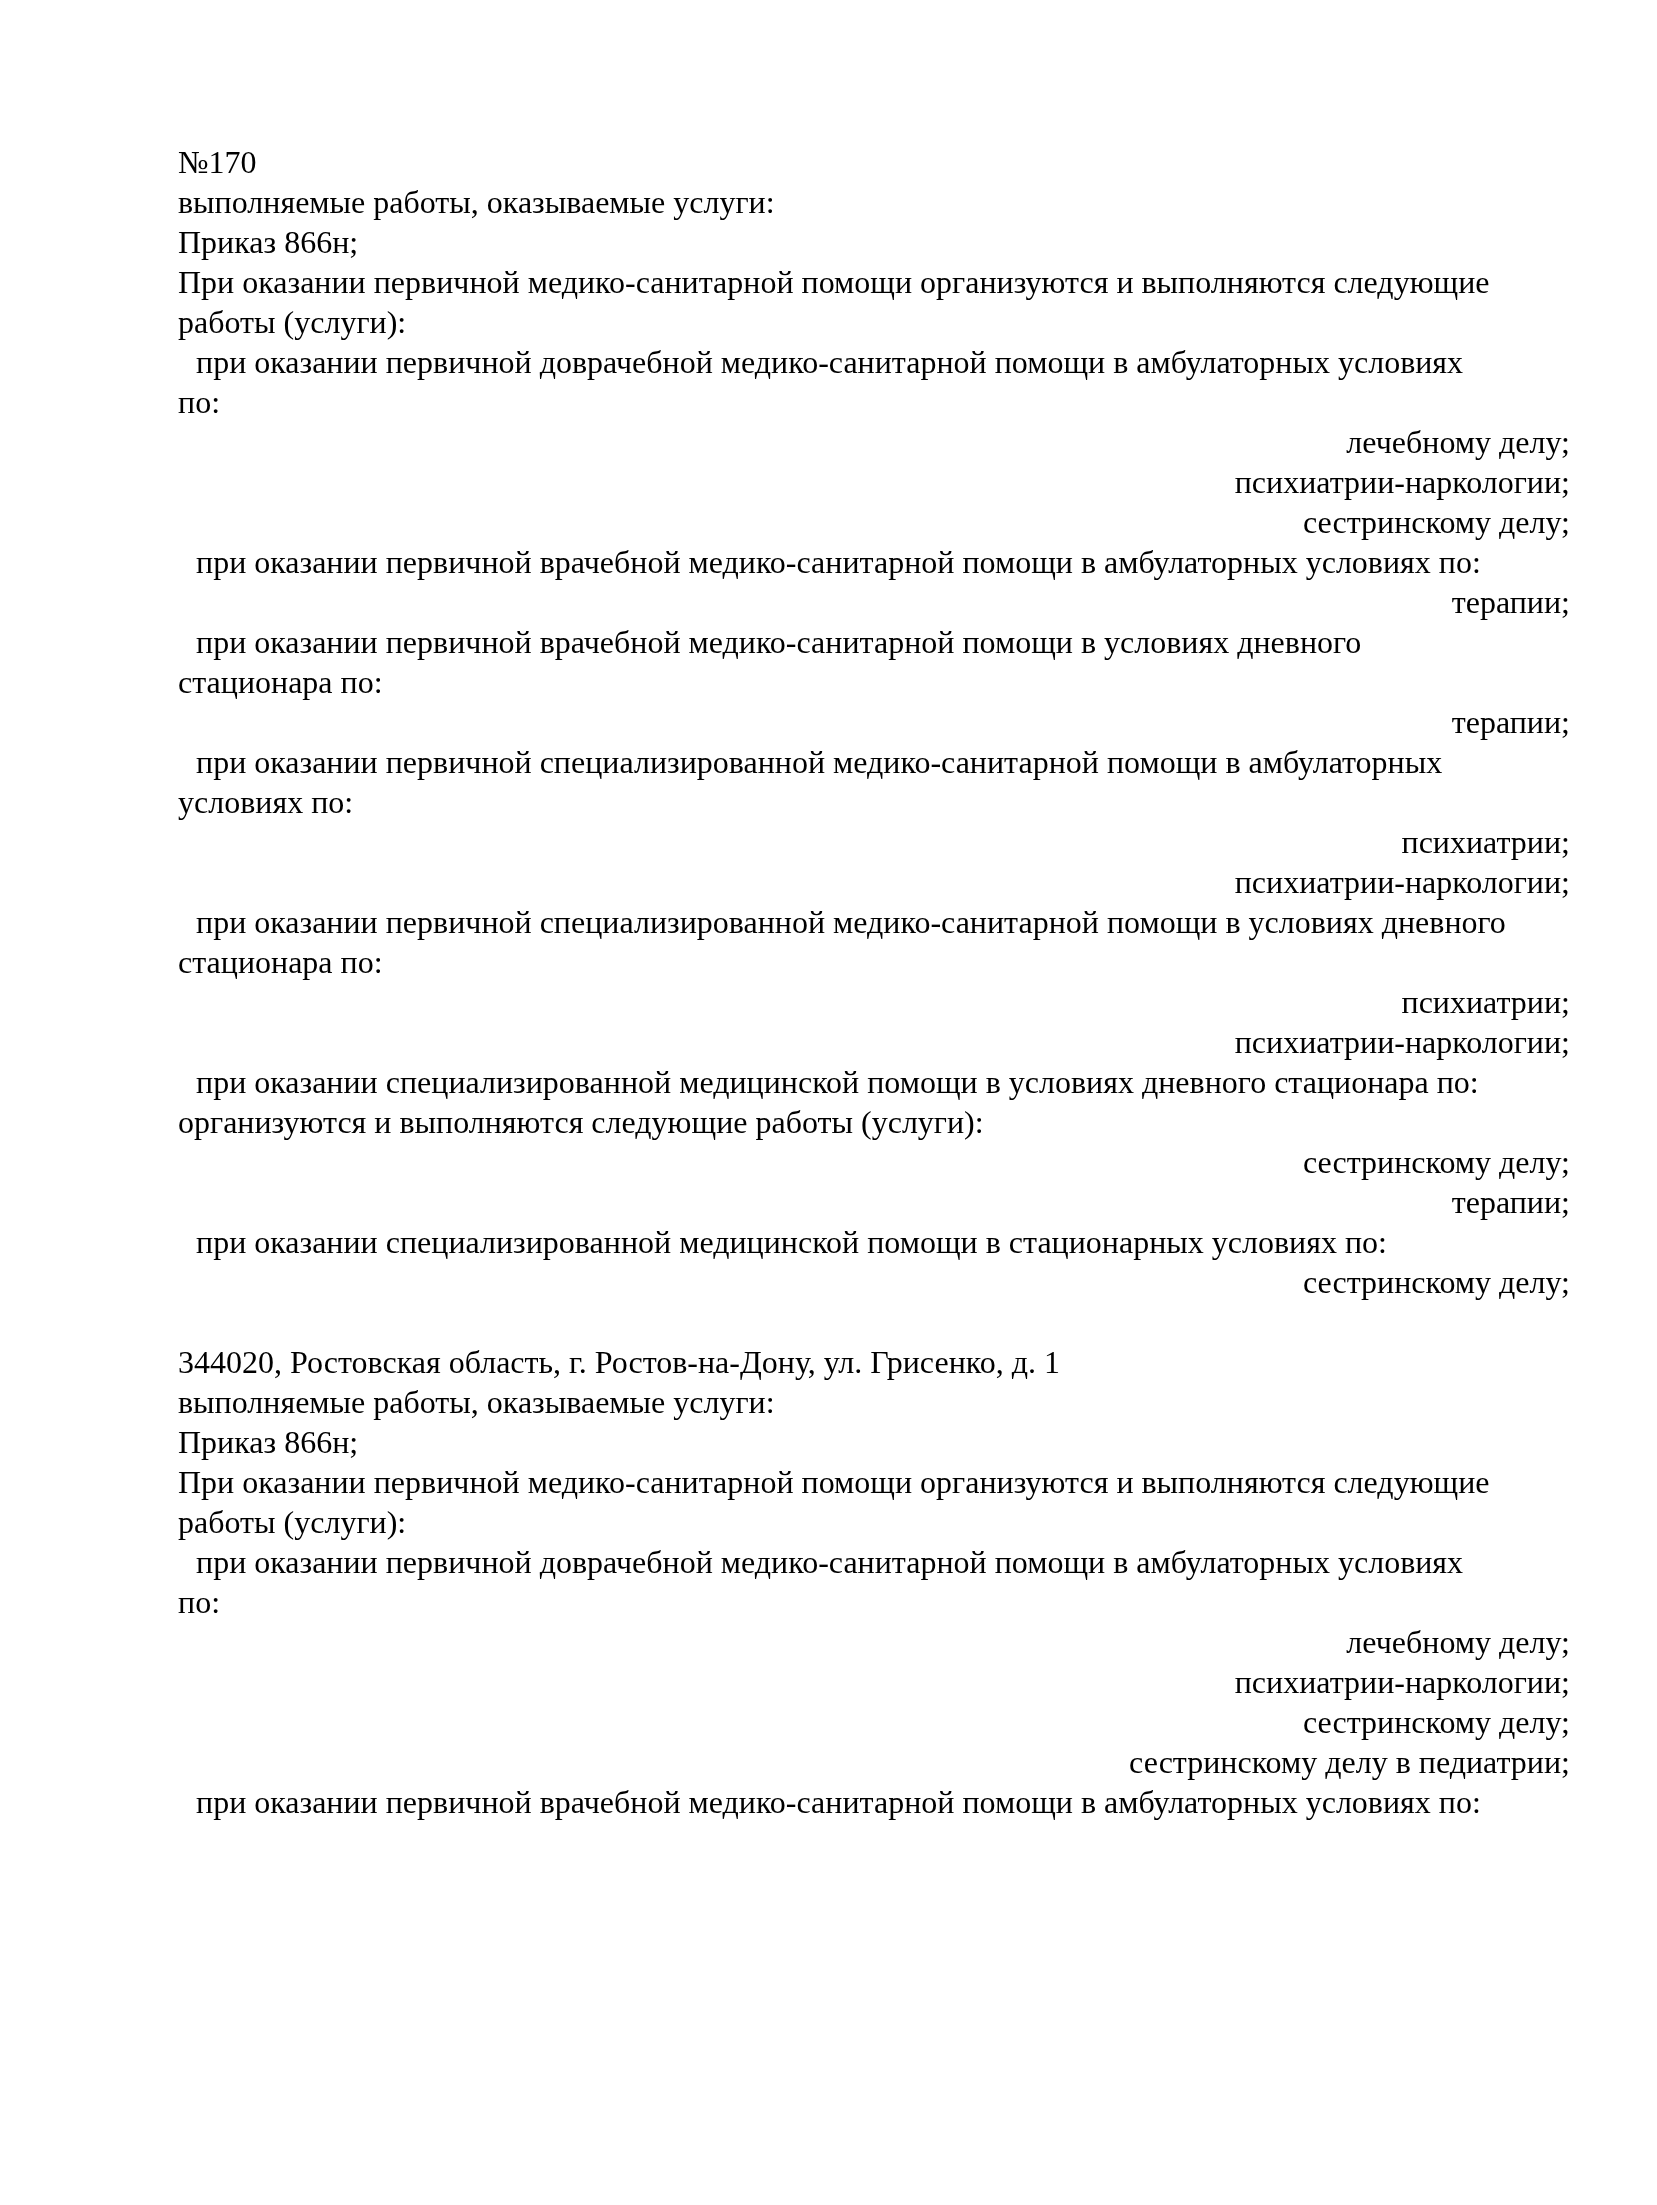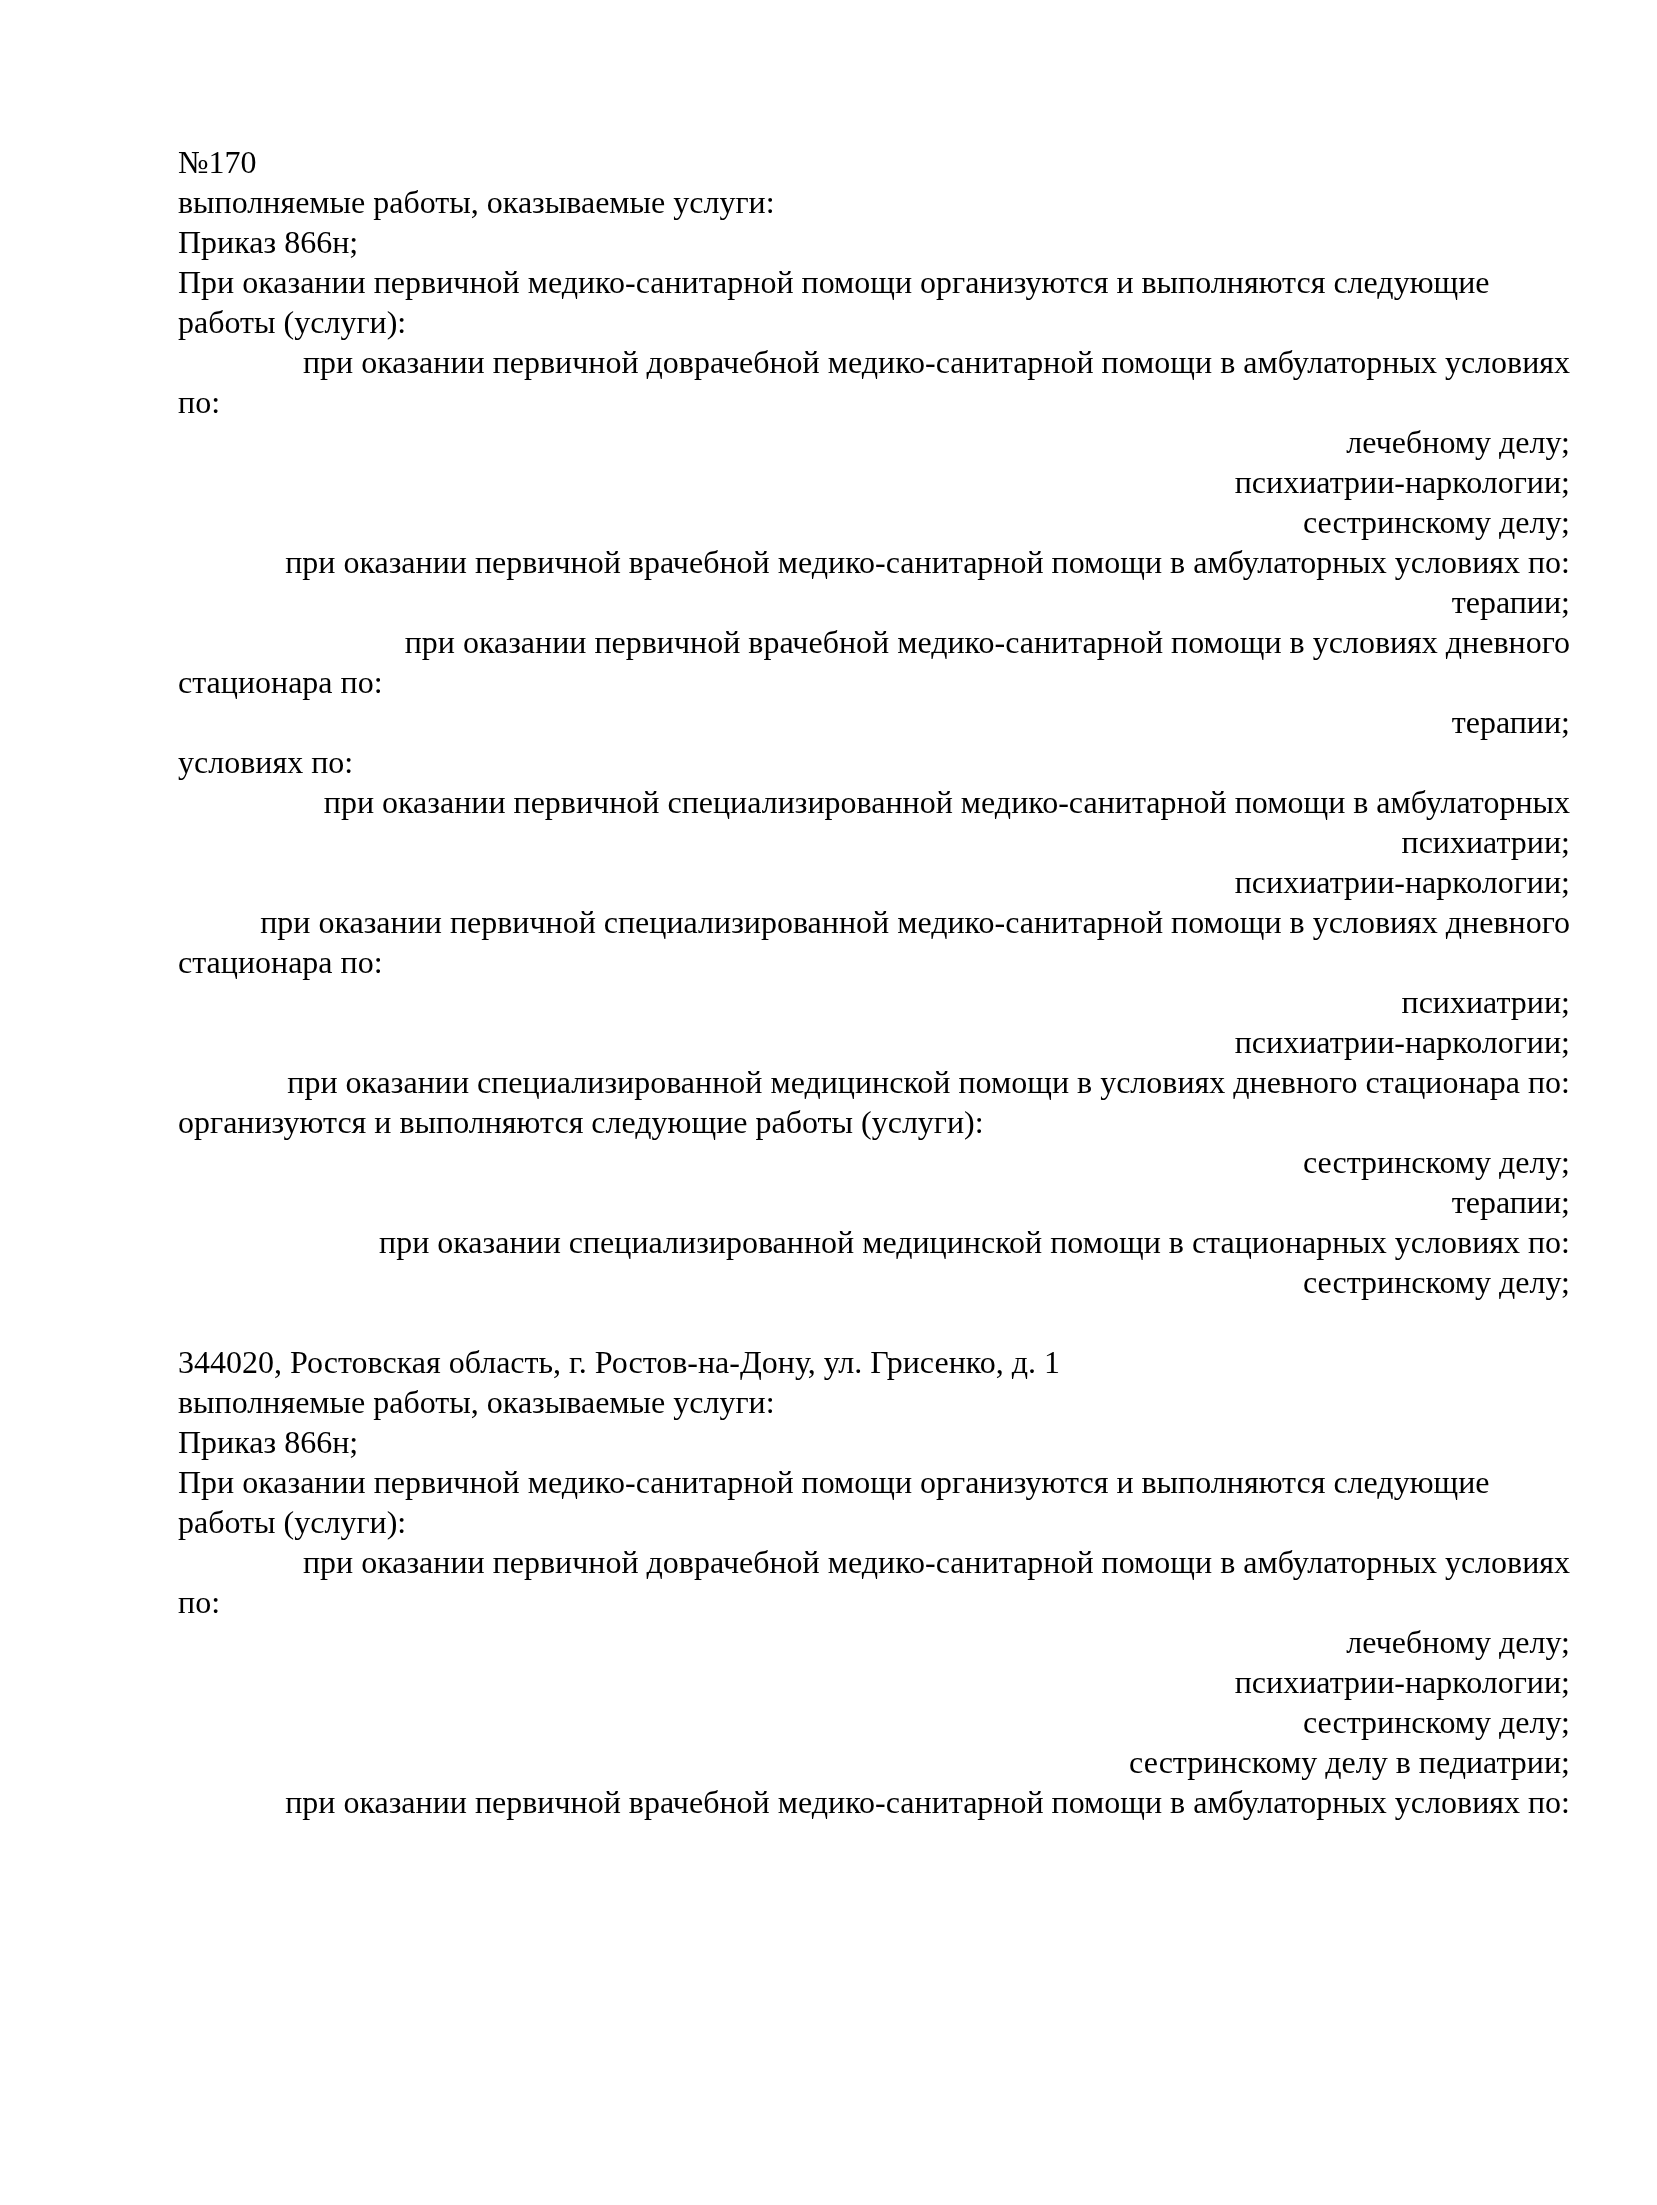--- a/index.html
+++ b/index.html
@@ -23,21 +23,21 @@
     font-family: "Liberation Serif", "DejaVu Serif", serif;
     font-size: 32px;
     line-height: 40px;
     font-weight: 400;
   }
   .doc-line {
     min-height: 40px;
     white-space: pre-wrap;
   }
   .indent-0 { padding-left: 0; }
-  .indent-1 { padding-left: 18px; text-align: right; }
+  .indent-1 { padding-left: 18px; }
   .indent-2 { padding-left: 37px; text-align: right; }
 </style>
 </head>
 <body>
 
 <div class="page">
   <div class="doc">
       <div class="doc-line indent-0">№170</div>
       <div class="doc-line indent-0">выполняемые работы, оказываемые услуги:</div>
       <div class="doc-line indent-0">Приказ 866н;</div>
@@ -46,22 +46,22 @@
       <div class="doc-line indent-1">при оказании первичной доврачебной медико-санитарной помощи в амбулаторных условиях</div>
       <div class="doc-line indent-0">по:</div>
       <div class="doc-line indent-2">лечебному делу;</div>
       <div class="doc-line indent-2">психиатрии-наркологии;</div>
       <div class="doc-line indent-2">сестринскому делу;</div>
       <div class="doc-line indent-1">при оказании первичной врачебной медико-санитарной помощи в амбулаторных условиях по:</div>
       <div class="doc-line indent-2">терапии;</div>
       <div class="doc-line indent-1">при оказании первичной врачебной медико-санитарной помощи в условиях дневного</div>
       <div class="doc-line indent-0">стационара по:</div>
       <div class="doc-line indent-2">терапии;</div>
+      <div class="doc-line indent-1">при оказании первичной специализированной медико-санитарной помощи в амбулаторных</div>
       <div class="doc-line indent-0">условиях по:</div>
-      <div class="doc-line indent-1">при оказании первичной специализированной медико-санитарной помощи в амбулаторных</div>
       <div class="doc-line indent-2">психиатрии;</div>
       <div class="doc-line indent-2">психиатрии-наркологии;</div>
       <div class="doc-line indent-1">при оказании первичной специализированной медико-санитарной помощи в условиях дневного</div>
       <div class="doc-line indent-0">стационара по:</div>
       <div class="doc-line indent-2">психиатрии;</div>
       <div class="doc-line indent-2">психиатрии-наркологии;</div>
       <div class="doc-line indent-1">при оказании специализированной медицинской помощи в условиях дневного стационара по:</div>
       <div class="doc-line indent-0">организуются и выполняются следующие работы (услуги):</div>
       <div class="doc-line indent-2">сестринскому делу;</div>
       <div class="doc-line indent-2">терапии;</div>

